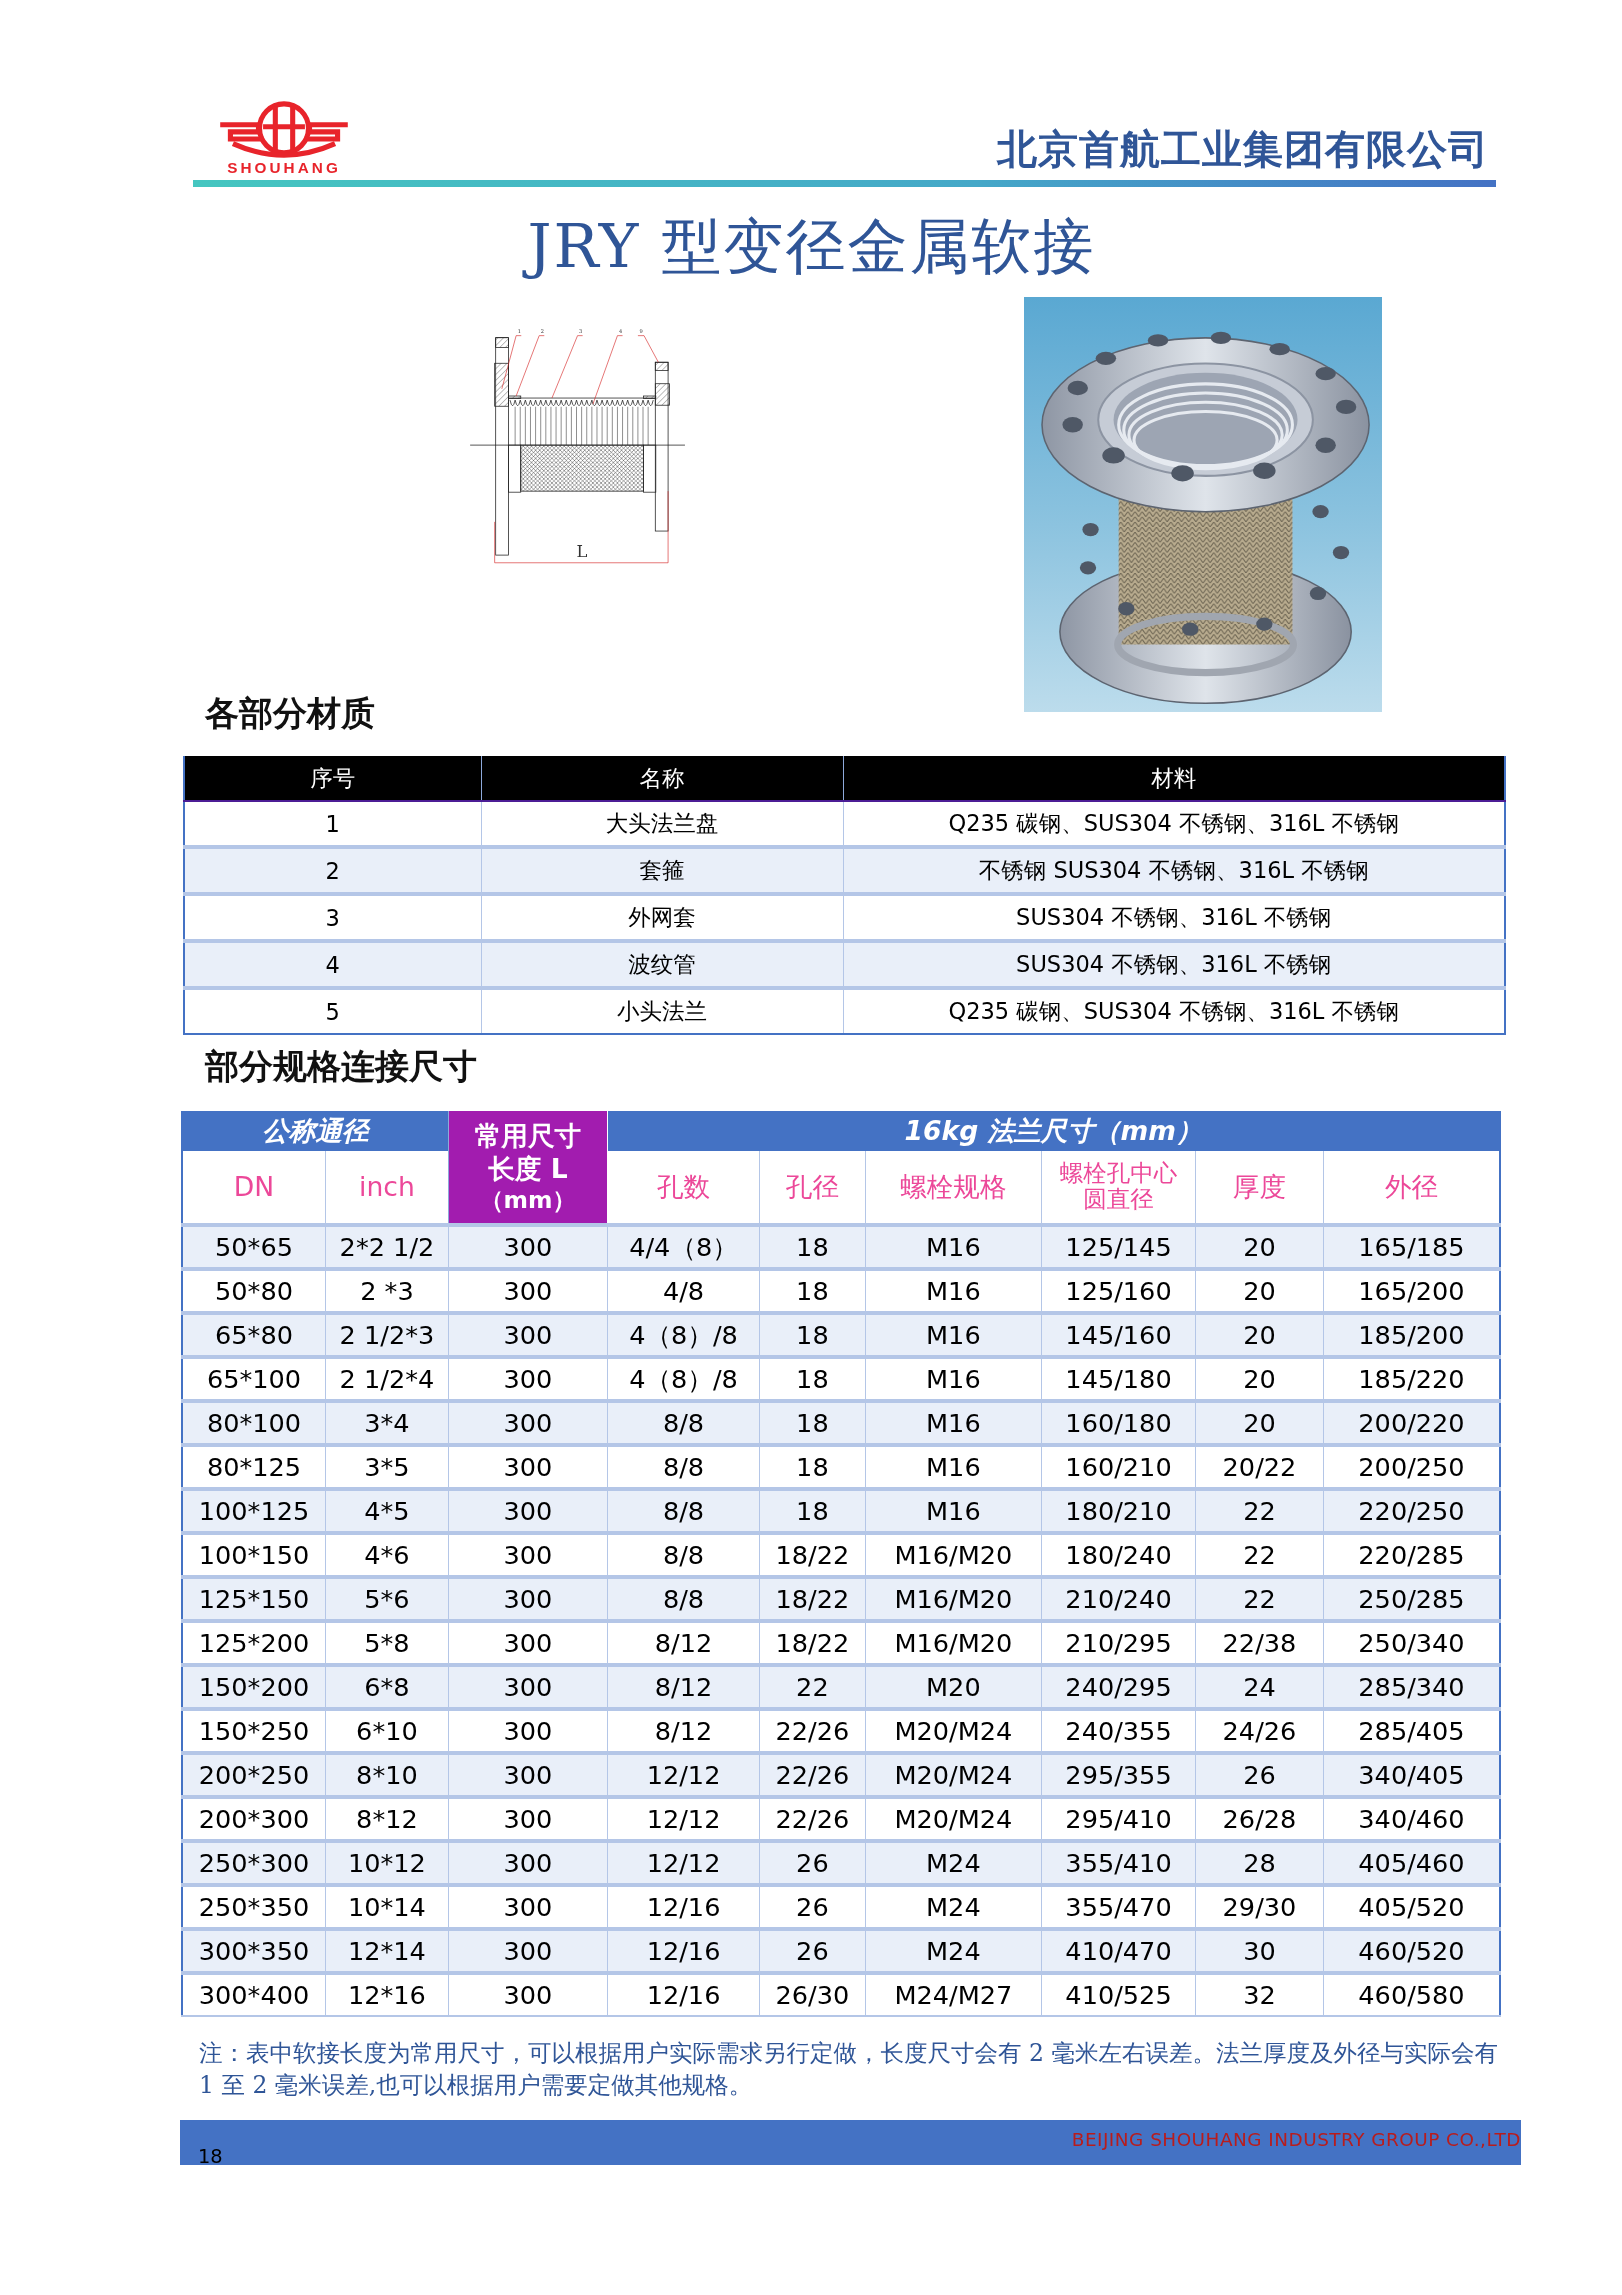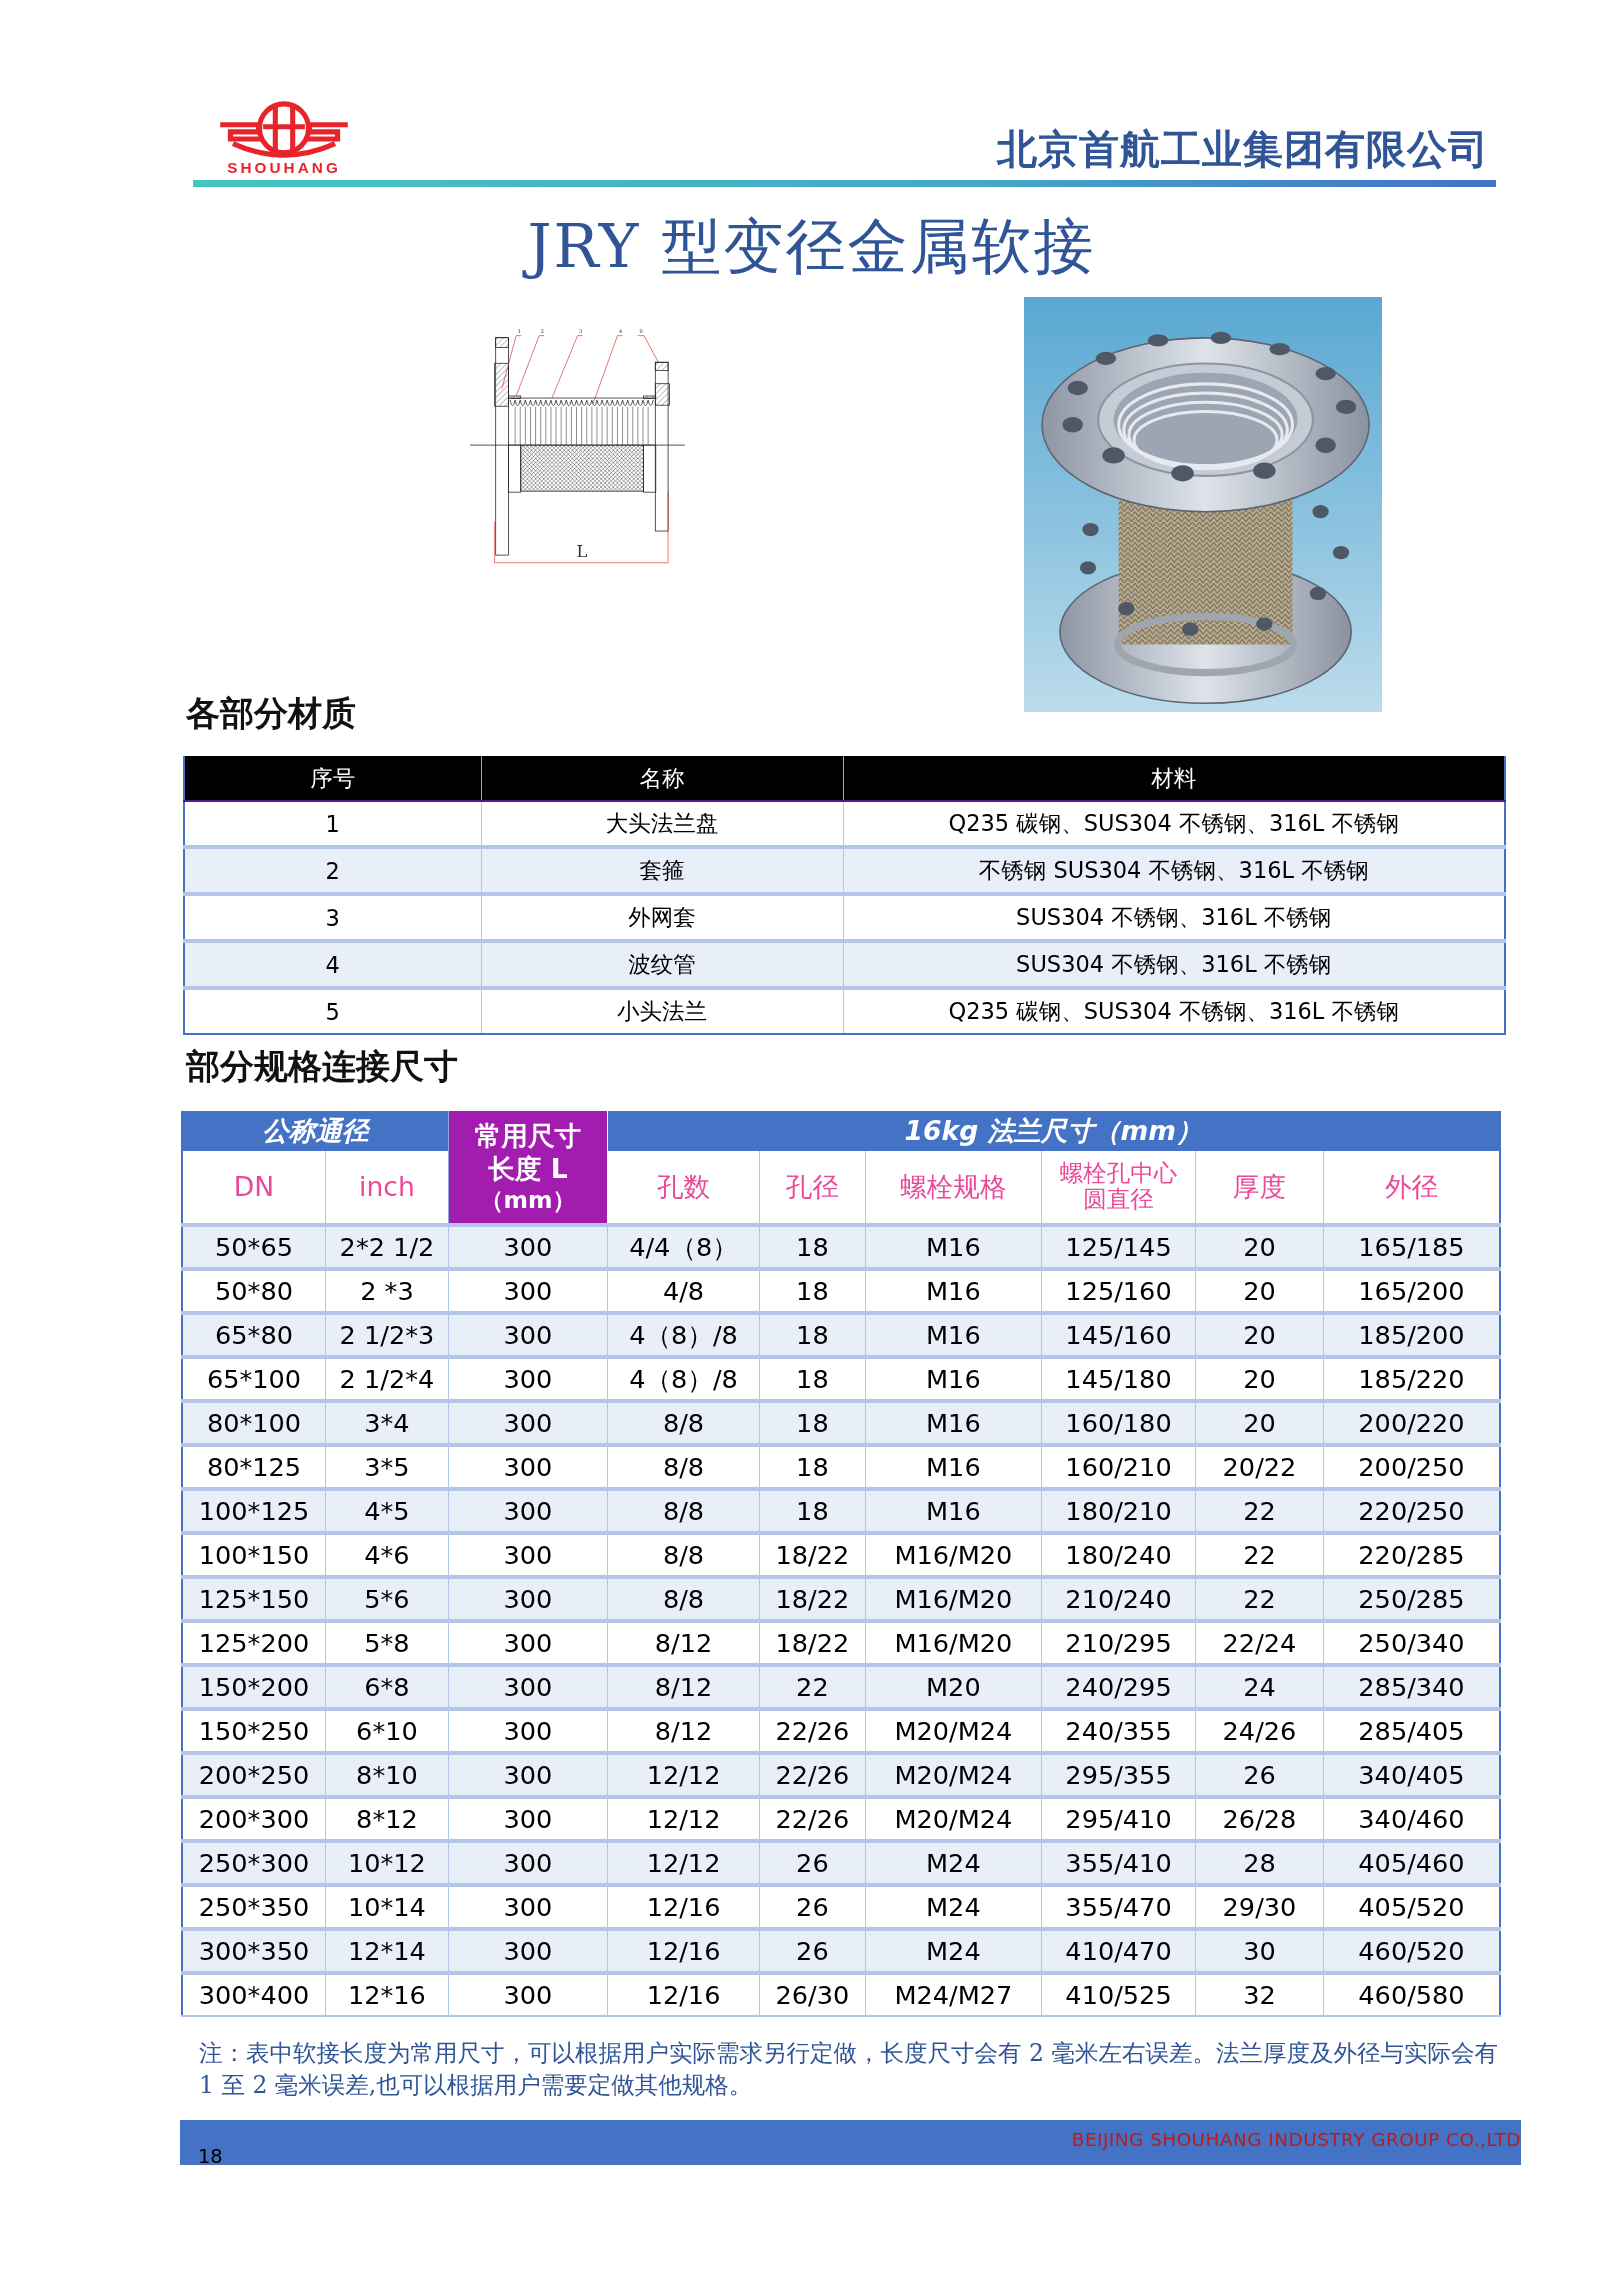--- a/index.html
+++ b/index.html
@@ -14,21 +14,21 @@
   #header-rule { left:193px; top:180px; width:1303px; height:7.2px;
                  background:linear-gradient(90deg,#45c6c0 0%,#45a8c8 60%,#4472c4 100%); }
   #page-title { left:0; width:1623px; top:207px; text-align:center; font-size:60px; color:#2f5597;
                 font-family:"DejaVu Serif","Liberation Serif",serif; letter-spacing:2px; }
 
   
   #drawing { left:470px; top:307px; width:389px; height:399px; }
   #photo { left:1024px; top:297px; width:358px; height:415px;
            background:linear-gradient(180deg,#5aa8d2 0%,#8cc3df 55%,#bcdcec 100%); overflow:hidden; }
 
-  .section-heading { font-size:34px; font-weight:bold; color:#111; left:186px; white-space:nowrap; }
+  .section-heading { font-size:34px; font-weight:bold; color:#111; left:205px; white-space:nowrap; }
   #materials-heading { top:691px; }
   #specs-heading { top:1044px; }
 
   table { border-collapse:collapse; table-layout:fixed; }
   td, th { text-align:center; vertical-align:middle; padding:0; overflow:hidden; white-space:nowrap; }
 
   
   #materials-table { left:183px; top:756px; width:1320px; border:2px solid #4472c4; border-top:none; }
   #materials-table th { background:#000000; color:#fff; font-weight:normal; font-size:22.5px; height:44px;
                         border-left:1.5px solid #8ea9db; border-bottom:2px solid #4c1d95;font-family:Liberation Serif, serif; }
@@ -398,21 +398,21 @@
         <td>250/285</td>
       </tr>
       <tr class="even">
         <td>125*200</td>
         <td>5*8</td>
         <td>300</td>
         <td>8/12</td>
         <td>18/22</td>
         <td>M16/M20</td>
         <td>210/295</td>
-        <td>22/24</td>
+        <td>22/38</td>
         <td>250/340</td>
       </tr>
       <tr class="odd">
         <td>150*200</td>
         <td>6*8</td>
         <td>300</td>
         <td>8/12</td>
         <td>22</td>
         <td>M20</td>
         <td>240/295</td>

